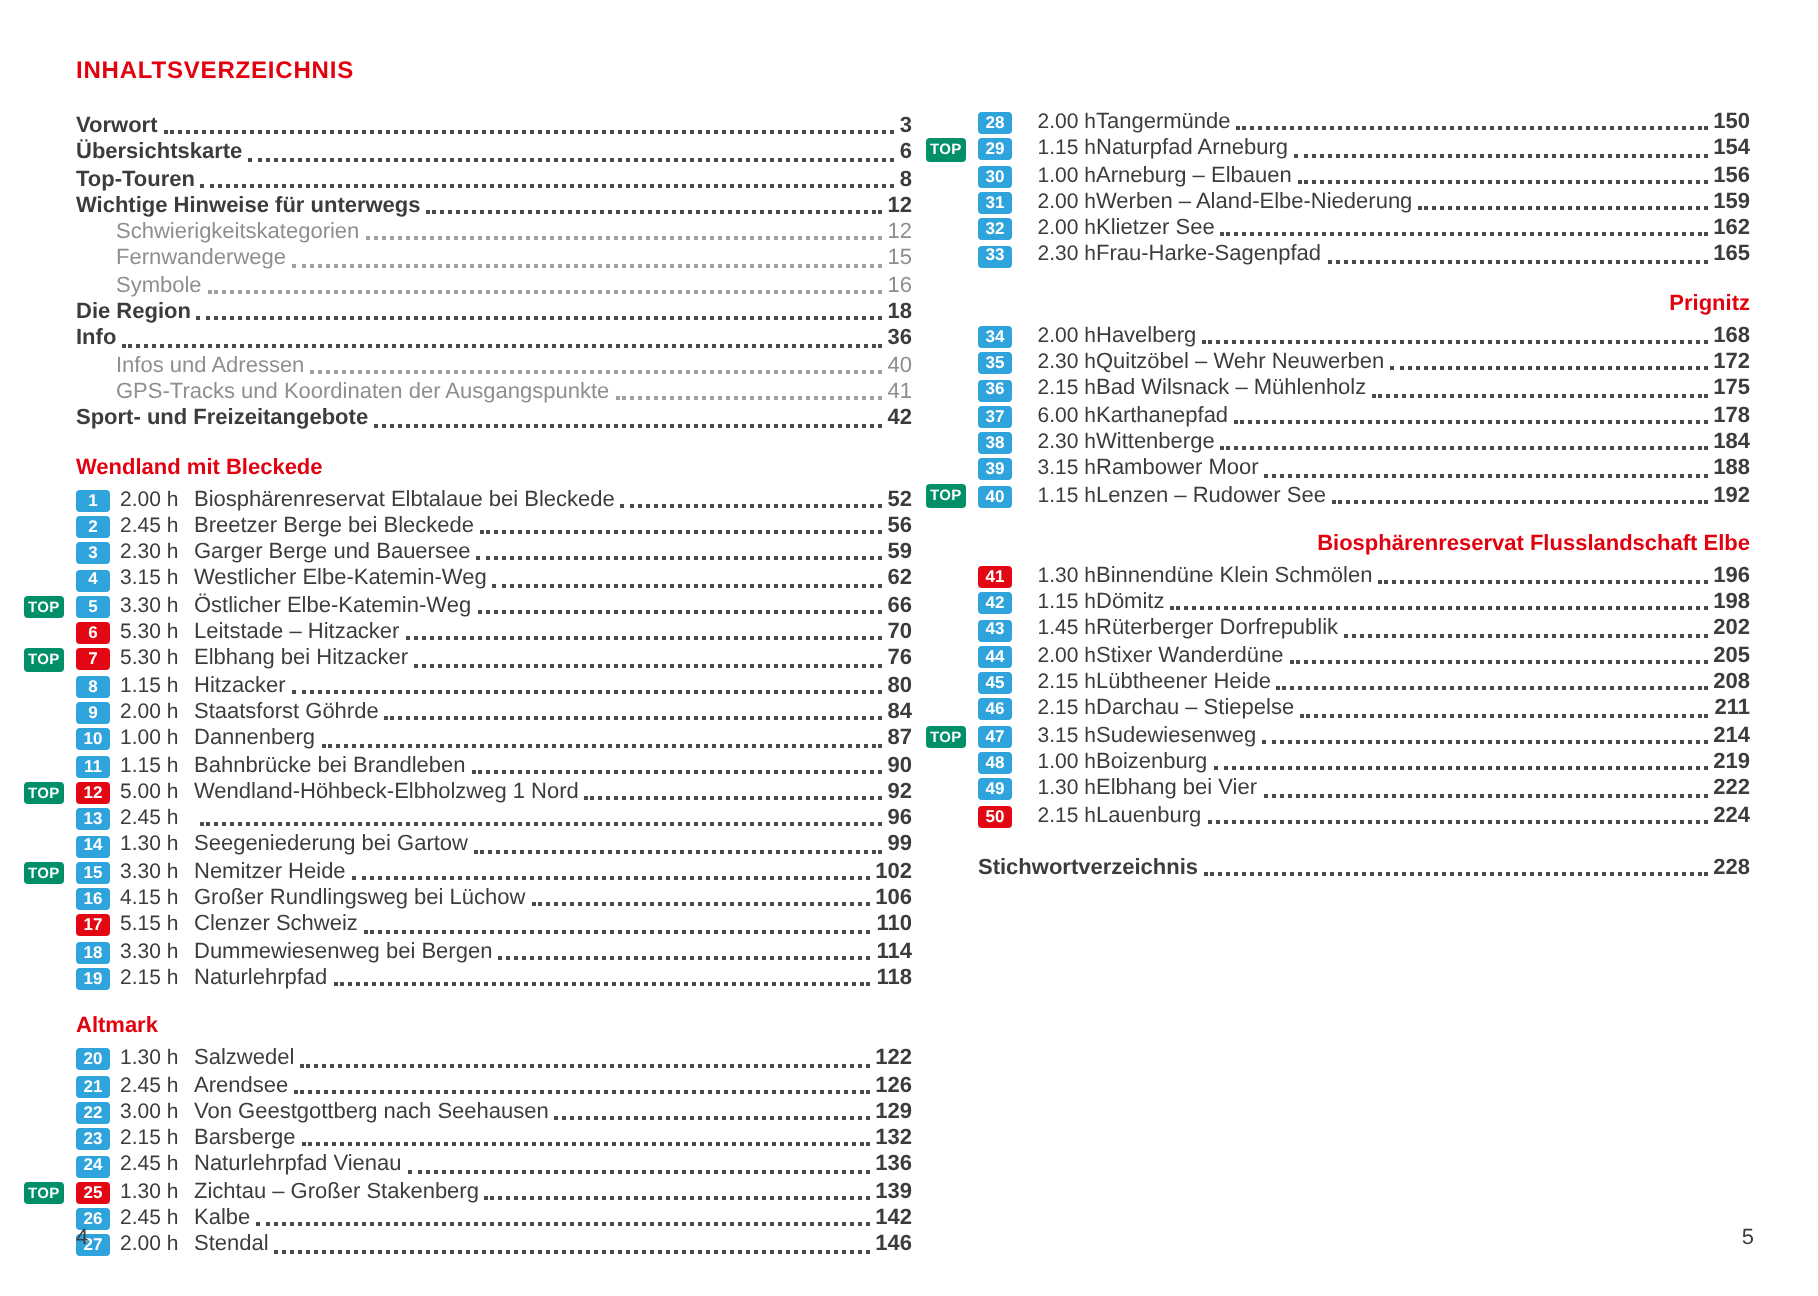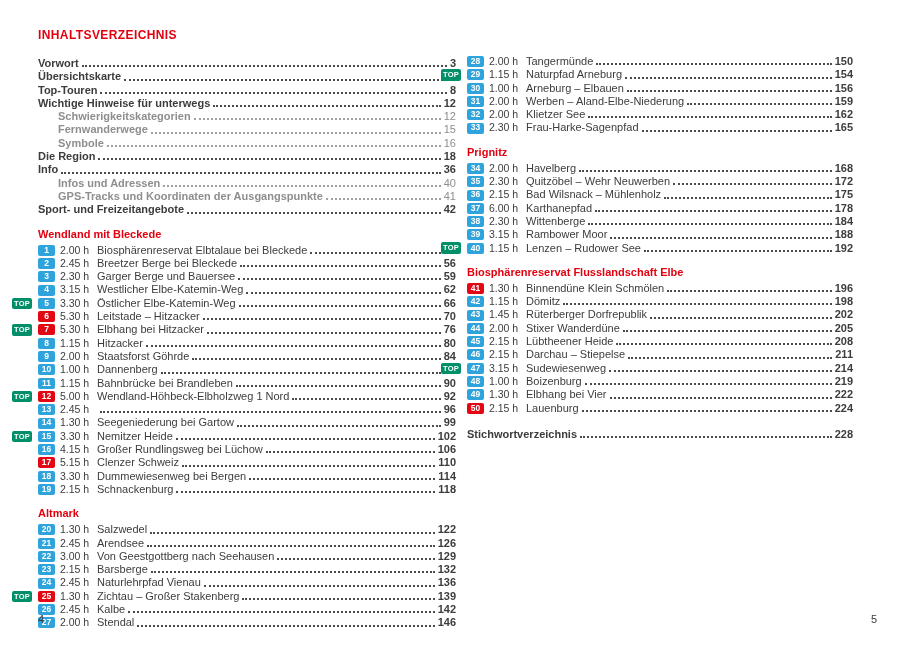--- a/index.html
+++ b/index.html
@@ -3,39 +3,39 @@
 <meta charset="utf-8">
 <style>
   html,body{margin:0;padding:0;background:#e8e8e8;}
   .spread{
     position:relative;width:909px;height:648px;background:#ffffff;
     font-family:"Liberation Sans",sans-serif;color:var(--text,#3c3c3c);
     overflow:hidden;margin:0 auto;
   }
   .col{position:absolute;}
   .col-left{left:12px;top:26px;width:444px;}
-  .col-right{left:441px;top:55px;width:412px;}
+  .col-right{left:463px;top:55px;width:412px;text-align:right;}
 
   h1.toc-title{
     margin:0 0 13px 26px;font-size:12px;line-height:18px;font-weight:bold;
     color:var(--accent-red,#e3000f);letter-spacing:.4px;
   }
 
   .row{display:flex;align-items:center;height:13.3px;font-size:11px;line-height:13.3px;}
   .row .leader{
     flex:1 1 auto;min-width:8px;align-self:flex-end;
     border-bottom:2px dotted #4a4a4a;margin:0 3px 3px 3px;
   }
   .row .pg{flex:none;font-weight:bold;}
 
   
   .fm{padding-left:26px;}
   .fm .label{flex:none;font-weight:bold;white-space:nowrap;}
   .fm.sub{color:var(--muted,#8e8e8e);}
-  .fm.sub .label{font-weight:bold;padding-left:20px;}
+  .fm.sub .label{font-weight:normal;padding-left:20px;}
   .fm.sub .leader{border-color:#a0a0a0;}
   .fm.sub .pg{font-weight:normal;}
 
   
   .entry .top-slot{width:26px;flex:none;display:flex;align-items:center;}
   .entry .top-badge{
     background:var(--top-green,#008f68);color:#fff;font-size:7.5px;font-weight:bold;
     line-height:1;padding:2px 2px;border-radius:2px;letter-spacing:.2px;
   }
   .entry .num-badge{
@@ -275,21 +275,21 @@
           <span class="num-badge blue">18</span>
           <span class="time">3.30 h</span>
           <span class="title">Dummewiesenweg bei Bergen</span>
           <span class="leader"></span>
           <span class="pg">114</span>
         </div>
         <div class="row entry">
           <span class="top-slot"></span>
           <span class="num-badge blue">19</span>
           <span class="time">2.15 h</span>
-          <span class="title">Schnackenburg</span>
+          <span class="title">Naturlehrpfad</span>
           <span class="leader"></span>
           <span class="pg">118</span>
         </div>
         <div class="sec-head">Altmark</div>
         <div class="row entry">
           <span class="top-slot"></span>
           <span class="num-badge blue">20</span>
           <span class="time">1.30 h</span>
           <span class="title">Salzwedel</span>
           <span class="leader"></span>

